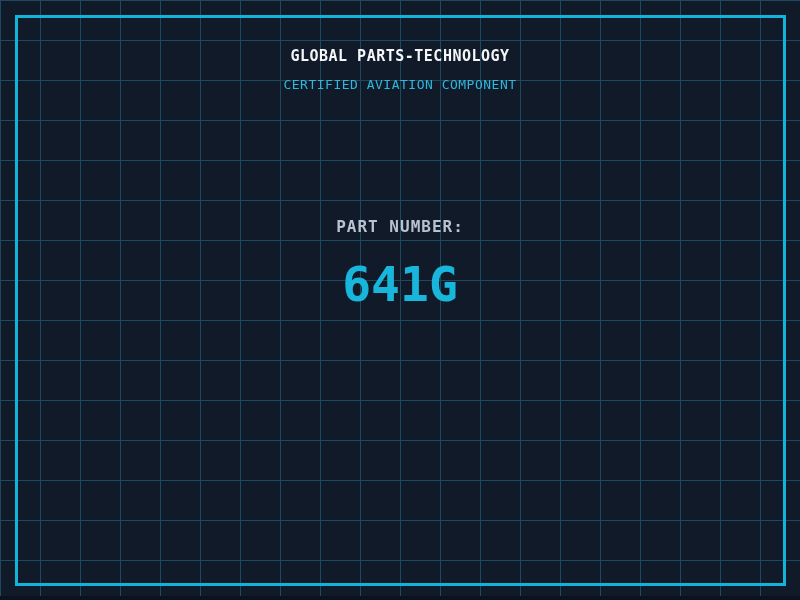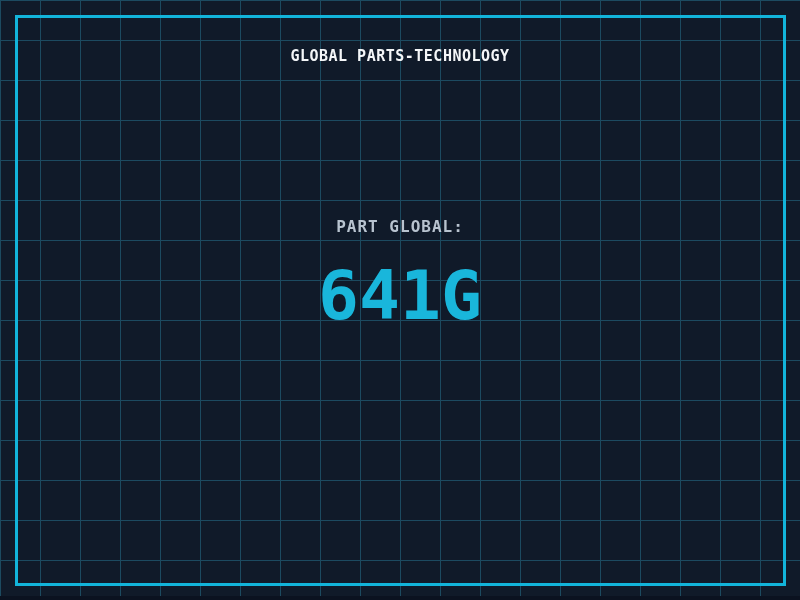--- a/index.html
+++ b/index.html
@@ -59,39 +59,40 @@
   }
   .part-label {
     top: 217px;
     font-size: 16px;
     font-weight: 600;
     letter-spacing: 1px;
     color: var(--colors-part_label_text);
   }
   .part-number {
     top: 256px;
-    font-size: 68px;
+    font-size: 48px;
     font-weight: bold;
     line-height: 1.17;
     letter-spacing: 0px;
     color: var(--colors-part_number_text);
   }
   .footer-url {
     top: 528px;
     font-size: 13.5px;
     letter-spacing: 0.25px;
     color: var(--colors-footer_text);
   }
 </style>
 </head>
 <body>
 
 <div class="screen">
   <div class="frame"></div>
 
   <div class="text-line title">GLOBAL PARTS-TECHNOLOGY</div>
 
+  <div class="text-line subtitle">CERTIFIED AVIATION COMPONENT</div>
 
-  <div class="text-line part-label">PART GLOBAL:</div>
+  <div class="text-line part-label">PART NUMBER:</div>
 
   <div class="text-line part-number">641G</div>
 
 </div>
 
 </body></html>

